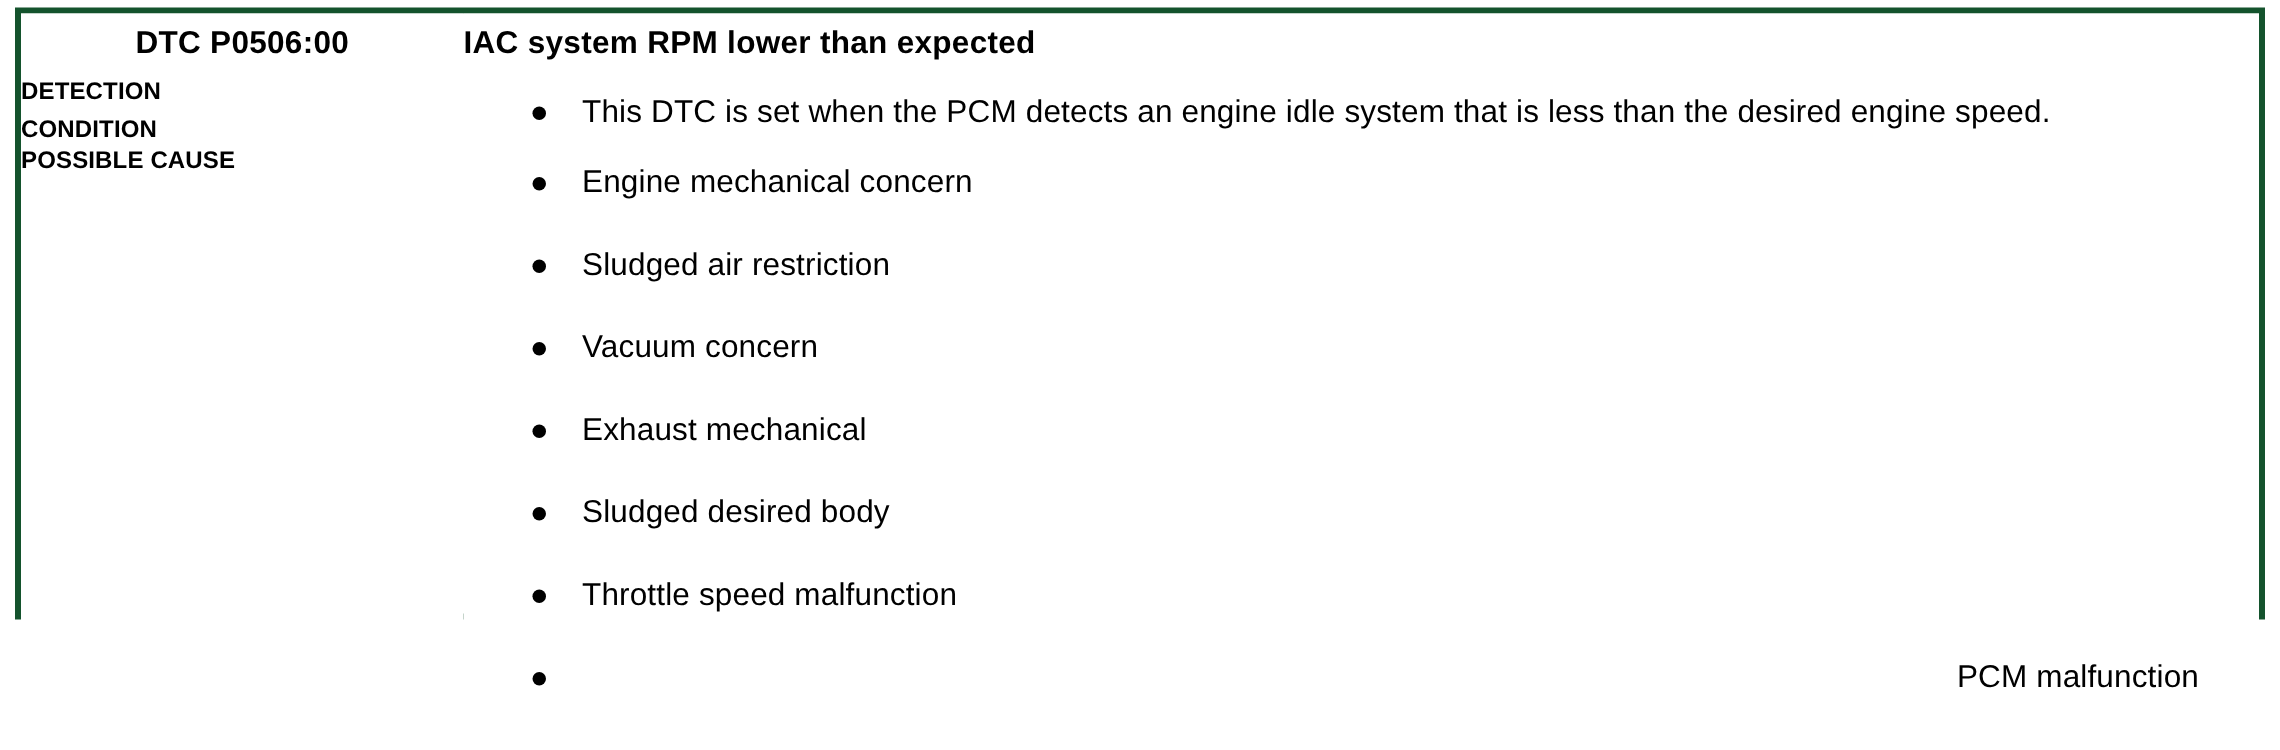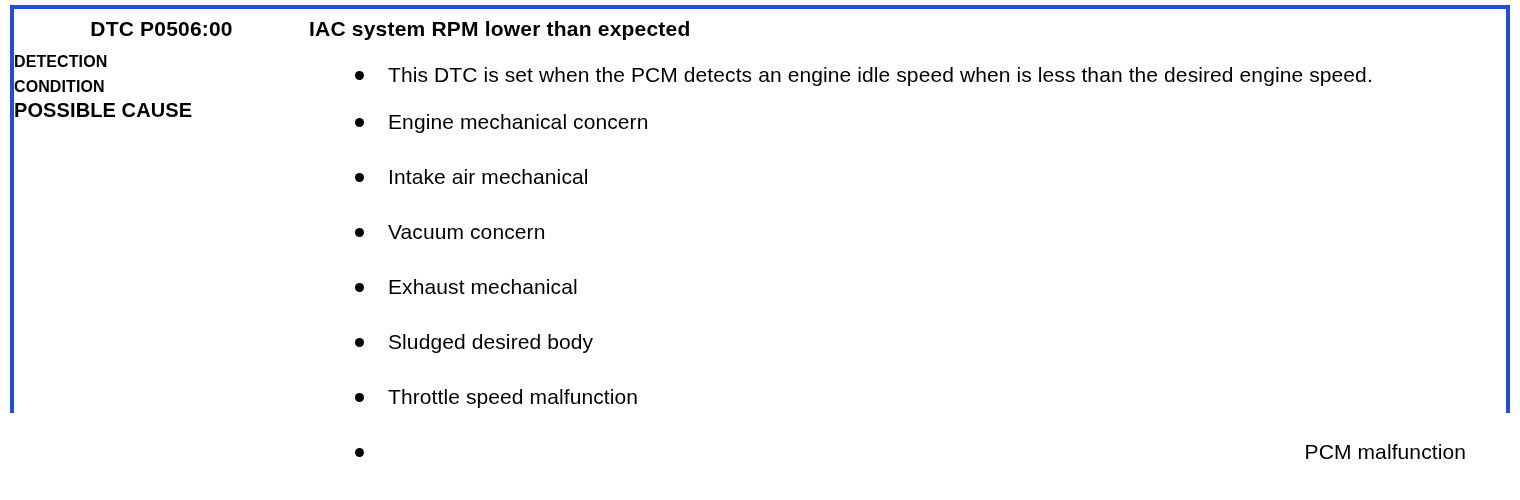--- a/index.html
+++ b/index.html
@@ -24,21 +24,21 @@
   }
 
   
   .dtc-table {
     position: absolute;
     left: 10px;
     top: 5px;
     width: 1500px;
     height: 408px;
     box-sizing: border-box;
-    border: 4px solid #1d4ed8;
+    border: 4px solid #14532d;
     border-collapse: collapse;
     background: #ffffff;
   }
 
   .dtc-table table {
     width: 100%;
     height: 100%;
     border-collapse: collapse;
     table-layout: fixed;
   }
@@ -83,21 +83,21 @@
   .label-cell {
     font-size: 16px;
     font-weight: bold;
     line-height: 25px;
     padding: 13px 0 0 6px;
     letter-spacing: 0.1px;
   }
   .label-cell .lbl-line { display: block; white-space: nowrap; }
 
   .label-cell-mid {
-    font-size: 20px;
+    font-size: 16px;
     font-weight: bold;
     vertical-align: middle;
     padding: 0 0 0 6px;
     letter-spacing: 0.1px;
     margin-top: 20px;
   }
 
   
   .bullet-list {
     list-style: none;
@@ -159,39 +159,39 @@
 
         <tr>
           <td class="label-cell row-sep col-sep col-label">
             <span class="lbl-line">DETECTION</span>
             <span class="lbl-line">CONDITION</span>
           </td>
           <td class="row-sep">
             <ul class="bullet-list detect">
               <li class="bullet-item">
                 <span class="dot"></span>
-                <span class="btext">This DTC is set when the PCM detects an engine idle speed when is less than the desired engine speed.</span>
+                <span class="btext">This DTC is set when the PCM detects an engine idle system that is less than the desired engine speed.</span>
               </li>
             </ul>
           </td>
         </tr>
 
         <tr>
           <td class="label-cell-mid col-sep col-label">
             <span class="lbl-line">POSSIBLE CAUSE</span>
           </td>
           <td>
             <ul class="bullet-list causes">
               <li class="bullet-item">
                 <span class="dot"></span>
                 <span class="btext">Engine mechanical concern</span>
               </li>
               <li class="bullet-item">
                 <span class="dot"></span>
-                <span class="btext">Intake air mechanical</span>
+                <span class="btext">Sludged air restriction</span>
               </li>
               <li class="bullet-item">
                 <span class="dot"></span>
                 <span class="btext">Vacuum concern</span>
               </li>
               <li class="bullet-item">
                 <span class="dot"></span>
                 <span class="btext">Exhaust mechanical</span>
               </li>
               <li class="bullet-item">

